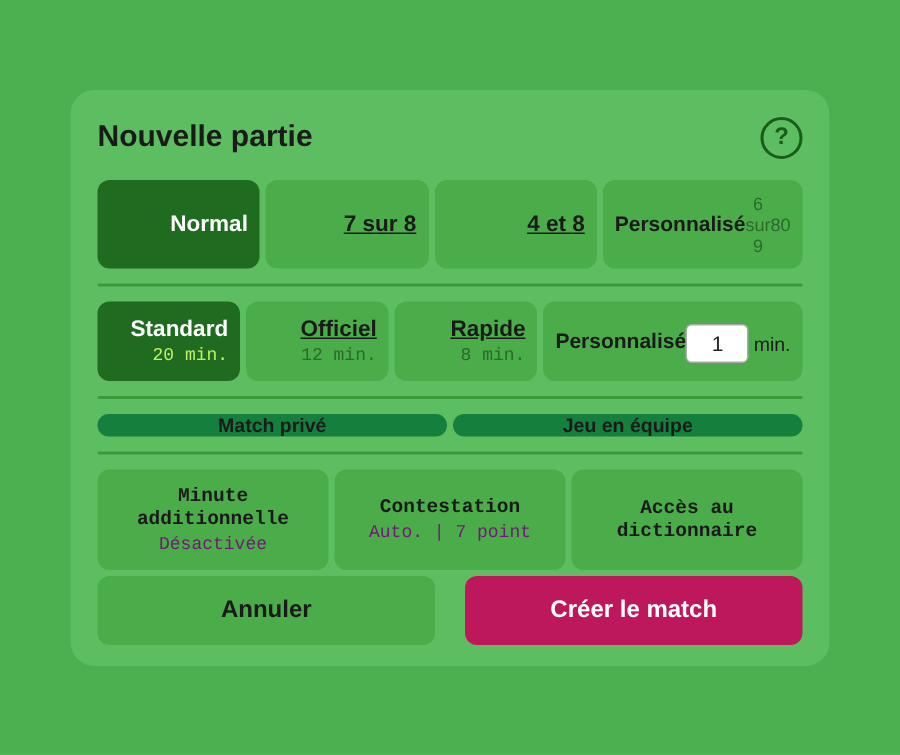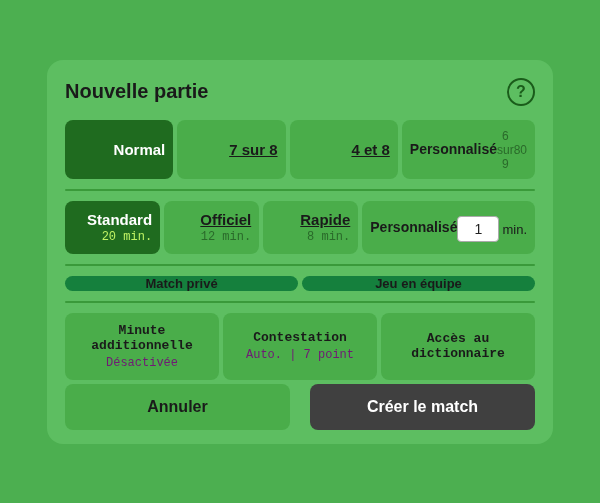--- a/index.html
+++ b/index.html
@@ -225,21 +225,21 @@
       border: none;
       font-size: 16px;
       font-weight: bold;
       cursor: pointer;
     }
     .btn-cancel {
       background: #4aad4a;
       color: #1a1a1a;
     }
     .btn-create {
-      background: #404040;
+      background: #be185d;
       color: #fff;
     }
   </style>
 </head>
 <body>
 
 <div class="dialog">
 
   <div class="dialog-header">
     <span class="dialog-title">Nouvelle partie</span>

